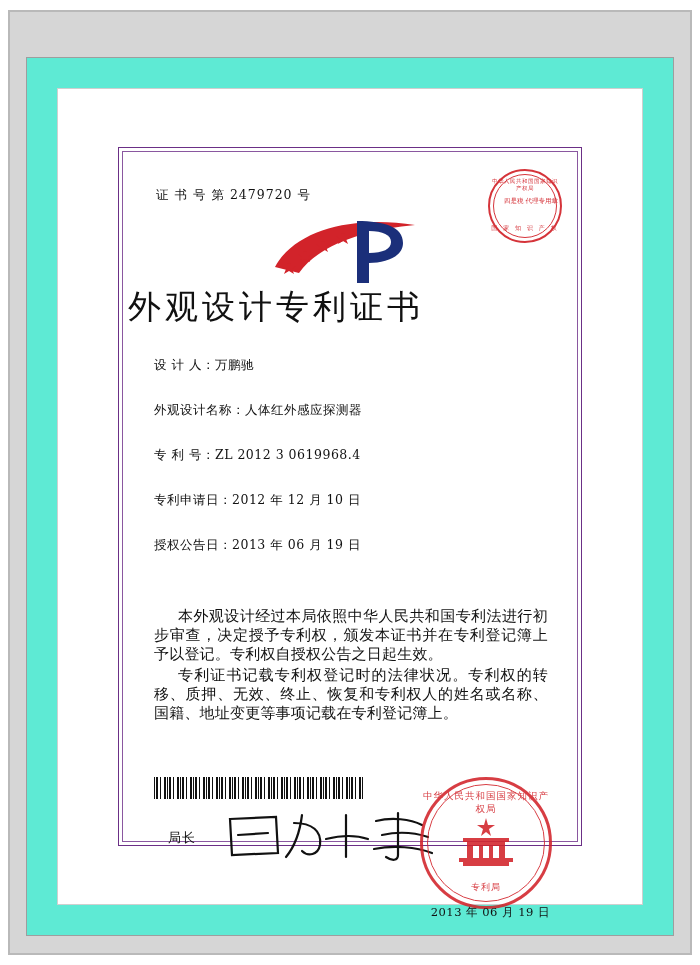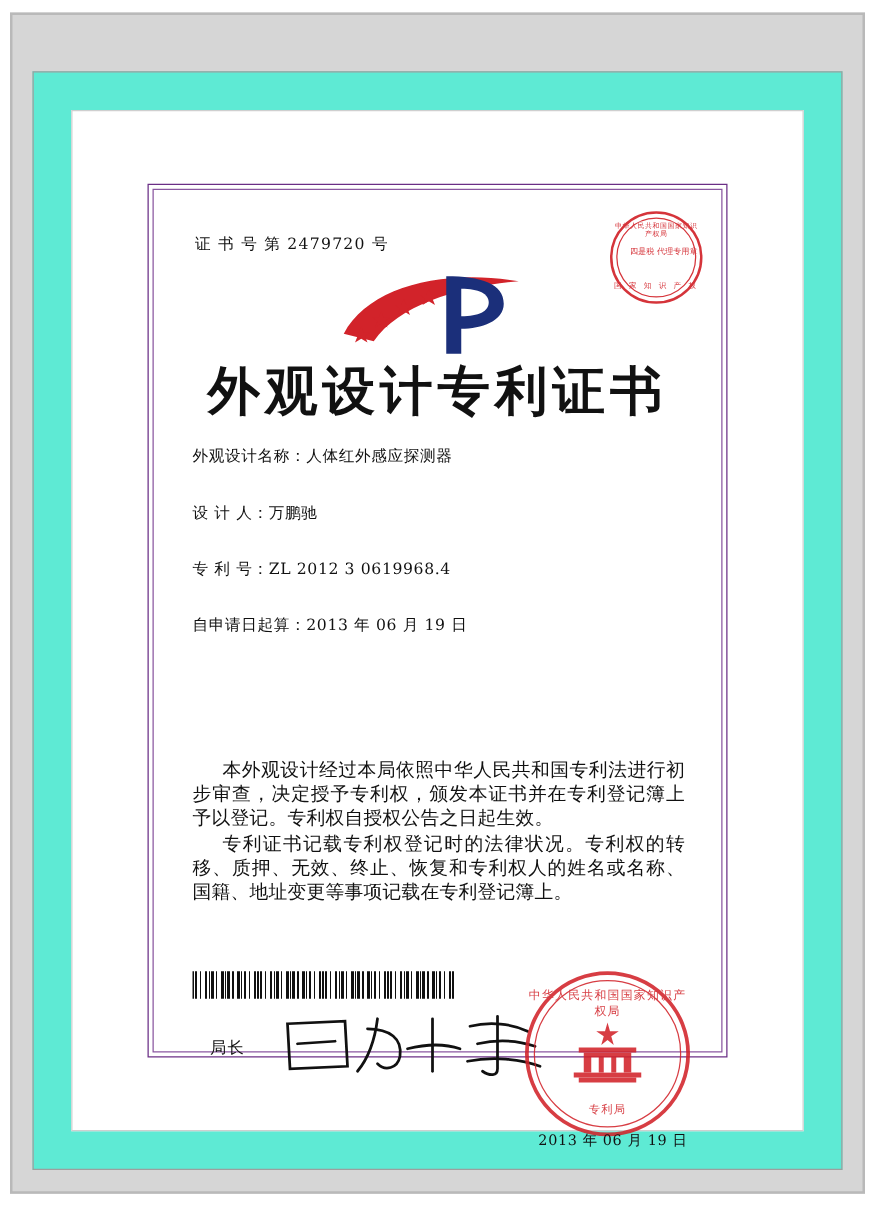--- a/index.html
+++ b/index.html
@@ -130,23 +130,22 @@
   }
   .logo svg {
     display: block;
     margin: 0 auto;
   }
 
   .main-title {
     position: absolute;
     top: 128px;
     left: 0; right: 0;
-    text-align: center;
-    font-size: 42px;
-    font-weight: bold;
+    font-size: 33px;
+    font-weight: normal;
     letter-spacing: 4px;
     color: #111;
     font-family: "DejaVu Serif", serif;
   }
 
   .fields {
     position: absolute;
     top: 200px;
     left: 26px;
     right: 26px;
@@ -311,30 +310,33 @@
 
               <path d="M92 74 L92 12 C 120 12, 138 18, 138 34 C 138 48, 120 54, 104 54 L104 74 Z" fill="#1b2f7a"></path>
               <path d="M104 22 L104 44 C 118 44, 126 40, 126 33 C 126 26, 118 22, 104 22 Z" fill="#ffffff"></path>
             </svg>
           </div>
 
           <div class="main-title">外观设计专利证书</div>
 
           <div class="fields">
             <div class="field">
+              <span class="label">设  计  人：</span><span class="value">万鹏驰</span>
+            </div>
+            <div class="field">
               <span class="label">外观设计名称：</span><span class="value">人体红外感应探测器</span>
             </div>
             <div class="field">
-              <span class="label">设  计  人：</span><span class="value">万鹏驰</span>
-            </div>
-            <div class="field">
               <span class="label">专  利  号：</span><span class="value">ZL 2012 3 0619968.4</span>
             </div>
             <div class="field">
-              <span class="label">自申请日起算：</span><span class="value">2013 年 06 月 19 日</span>
+              <span class="label">专利申请日：</span><span class="value">2012 年 12 月 10 日</span>
+            </div>
+            <div class="field">
+              <span class="label">授权公告日：</span><span class="value">2013 年 06 月 19 日</span>
             </div>
           </div>
 
           <div class="paragraphs">
             <p>本外观设计经过本局依照中华人民共和国专利法进行初步审查，决定授予专利权，颁发本证书并在专利登记簿上予以登记。专利权自授权公告之日起生效。</p>
             <p>专利证书记载专利权登记时的法律状况。专利权的转移、质押、无效、终止、恢复和专利权人的姓名或名称、国籍、地址变更等事项记载在专利登记簿上。</p>
           </div>
 
           <div class="barcode"></div>
 

